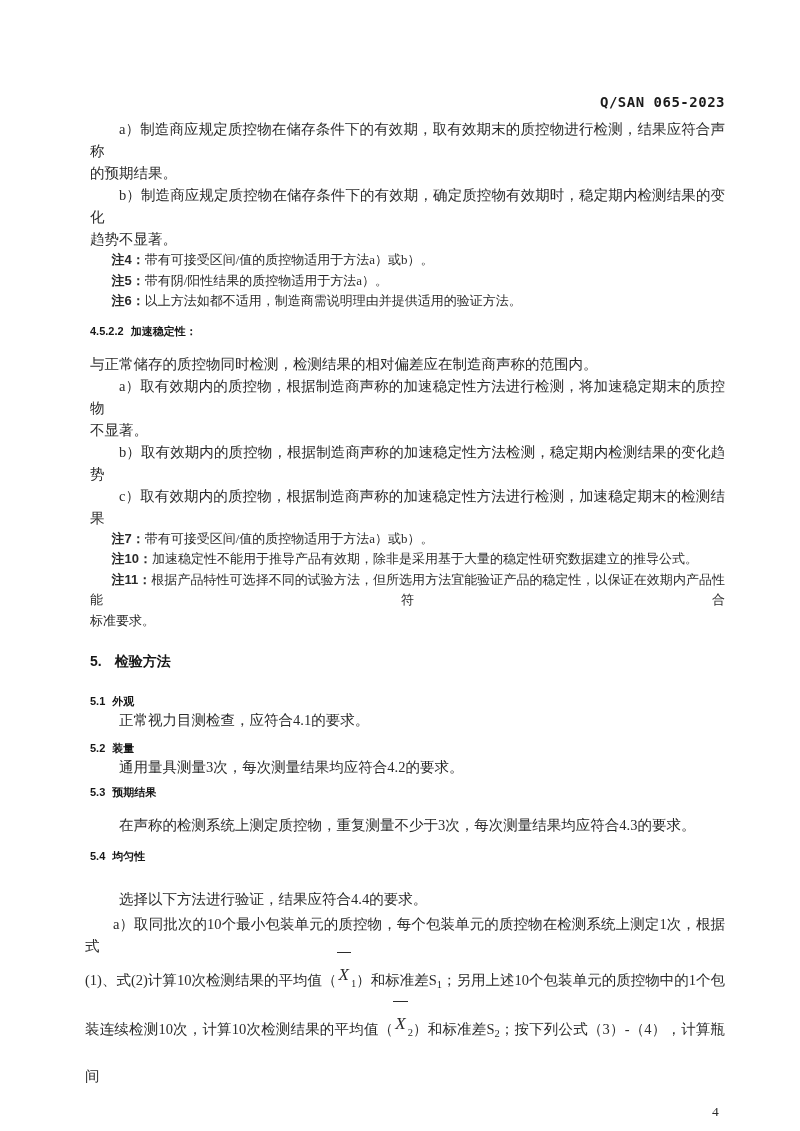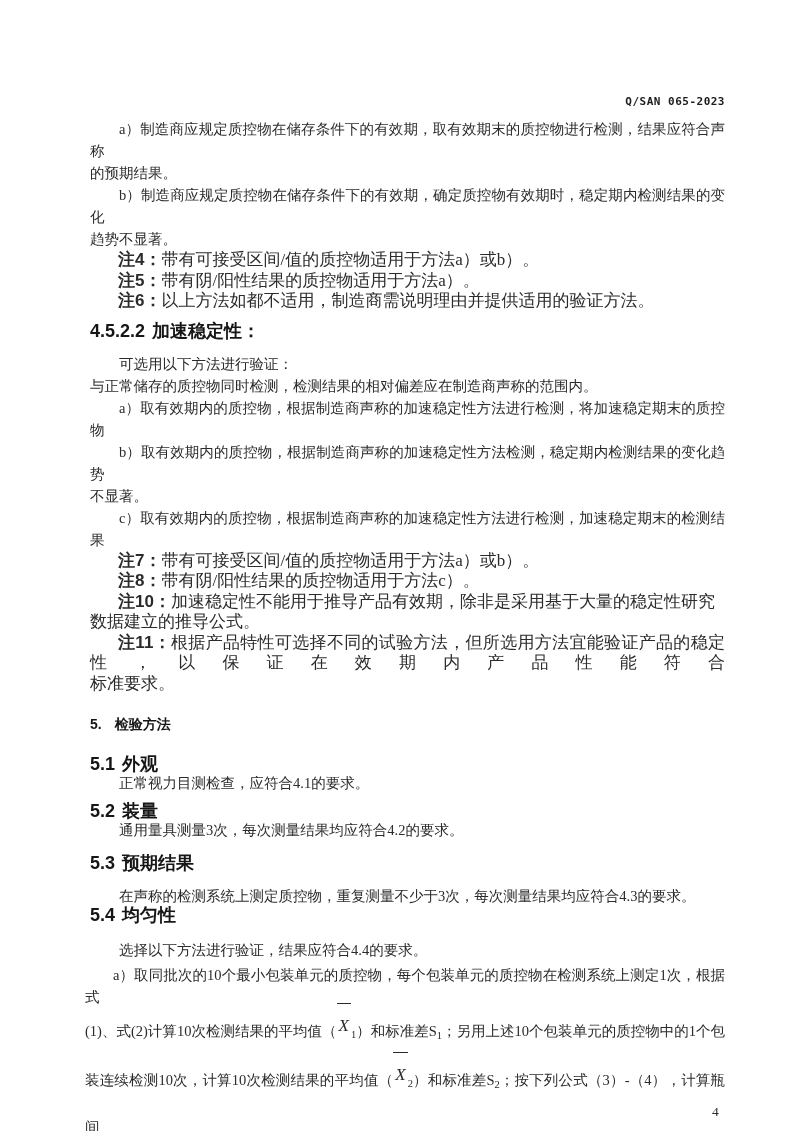--- a/index.html
+++ b/index.html
@@ -3,44 +3,44 @@
 <meta charset="utf-8">
 <style>
   html,body{margin:0;padding:0;}
   body{
     width:800px;height:1131px;background:#ffffff;overflow:hidden;position:relative;
     font-family:"Liberation Serif","DejaVu Serif",serif;color:#2b2b2b;
   }
   .page{position:absolute;left:90px;top:95px;width:635px;}
   .doc-code{
     font-family:"DejaVu Sans Mono","Liberation Mono",monospace;
-    font-size:11px;line-height:14px;letter-spacing:.5px;
+    font-size:14px;line-height:14px;letter-spacing:.5px;
     text-align:right;margin-bottom:9px;color:#1c1c1c;font-weight:bold;
   }
   .bl{font-size:14.5px;line-height:22px;}
   .ind{text-indent:2em;}
   .jf{text-align:justify;text-align-last:justify;}
-  .note{font-size:17px;line-height:20.5px;}
+  .note{font-size:13px;line-height:20.5px;}
   .note-ind{text-indent:1.65em;}
   .note-label{font-weight:bold;font-family:"Liberation Sans","DejaVu Sans",sans-serif;}
   .h2{
     font-family:"Liberation Sans","DejaVu Sans",sans-serif;
-    font-weight:bold;font-size:18px;line-height:16px;color:#161616;
+    font-weight:bold;font-size:11px;line-height:16px;color:#161616;
   }
   .h-num{margin-right:7px;}
   #h5{font-size:14px;margin-top:22px;}
   #h5 .h-num{margin-right:13px;}
   #h4522{margin:11px 0 14px 0;}
   #h51{margin-top:24px;}
   #h52{margin-top:9px;}
-  #h53{margin-top:14px;}
-  #h54{}
+  #h53{margin-top:6px;}
+  #h54{margin-top:12px;}
   .sp{}
   #p53{margin-top:14px;}
-  #intro54{margin-top:16px;}
+  #intro54{margin-top:24px;}
   .fblock{margin-left:-5px;width:640px;}
   .fline-a{margin-top:3px;text-indent:28px;}
   .flx{line-height:42px;}
   .xw{display:inline-block;white-space:nowrap;}
   .xx{
     display:inline-block;position:relative;top:-5px;
     font-style:italic;font-size:17px;padding:1px 2px 0 2px;
     border-top:1.6px solid #2b2b2b;
   }
   .xs{font-size:10.5px;vertical-align:-2px;}
@@ -58,29 +58,27 @@
   <div class="bl">的预期结果。</div>
   <div class="bl ind jf">b）制造商应规定质控物在储存条件下的有效期，确定质控物有效期时，稳定期内检测结果的变化</div>
   <div class="bl">趋势不显著。</div>
 
   <div class="note note-ind"><span class="note-label">注4：</span><span>带有可接受区间/值的质控物适用于方法a）或b）。</span></div>
   <div class="note note-ind"><span class="note-label">注5：</span><span>带有阴/阳性结果的质控物适用于方法a）。</span></div>
   <div class="note note-ind"><span class="note-label">注6：</span><span>以上方法如都不适用，制造商需说明理由并提供适用的验证方法。</span></div>
 
   <div class="h2" id="h4522"><span class="h-num">4.5.2.2</span><span>加速稳定性：</span></div>
 
-  <div class="bl ind">可选用以下方法进行验证：</div>
   <div class="bl">与正常储存的质控物同时检测，检测结果的相对偏差应在制造商声称的范围内。</div>
   <div class="bl ind jf">a）取有效期内的质控物，根据制造商声称的加速稳定性方法进行检测，将加速稳定期末的质控物</div>
+  <div class="bl">不显著。</div>
   <div class="bl ind jf">b）取有效期内的质控物，根据制造商声称的加速稳定性方法检测，稳定期内检测结果的变化趋势</div>
-  <div class="bl">不显著。</div>
   <div class="bl ind jf">c）取有效期内的质控物，根据制造商声称的加速稳定性方法进行检测，加速稳定期末的检测结果</div>
 
   <div class="note note-ind"><span class="note-label">注7：</span><span>带有可接受区间/值的质控物适用于方法a）或b）。</span></div>
-  <div class="note note-ind"><span class="note-label">注8：</span><span>带有阴/阳性结果的质控物适用于方法c）。</span></div>
   <div class="note note-ind"><span class="note-label">注10：</span><span>加速稳定性不能用于推导产品有效期，除非是采用基于大量的稳定性研究数据建立的推导公式。</span></div>
   <div class="note note-ind jf"><span class="note-label">注11：</span><span>根据产品特性可选择不同的试验方法，但所选用方法宜能验证产品的稳定性，以保证在效期内产品性能符合</span></div>
   <div class="note">标准要求。</div>
 
   <div class="h2" id="h5"><span class="h-num">5.</span><span>检验方法</span></div>
 
   <div class="h2" id="h51"><span class="h-num">5.1</span><span>外观</span></div>
   <div class="bl ind sp">正常视力目测检查，应符合4.1的要求。</div>
 
   <div class="h2" id="h52"><span class="h-num">5.2</span><span>装量</span></div>

